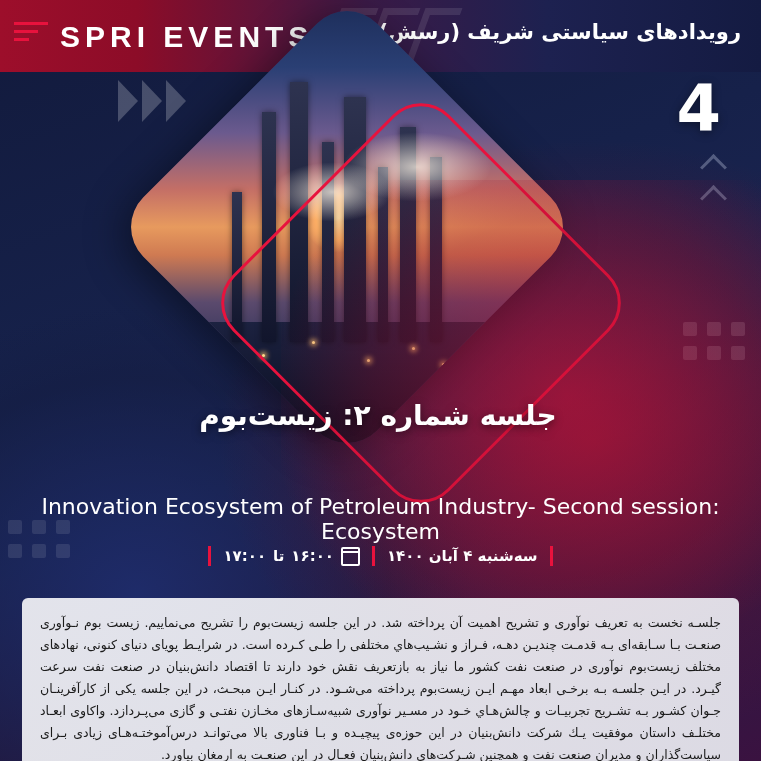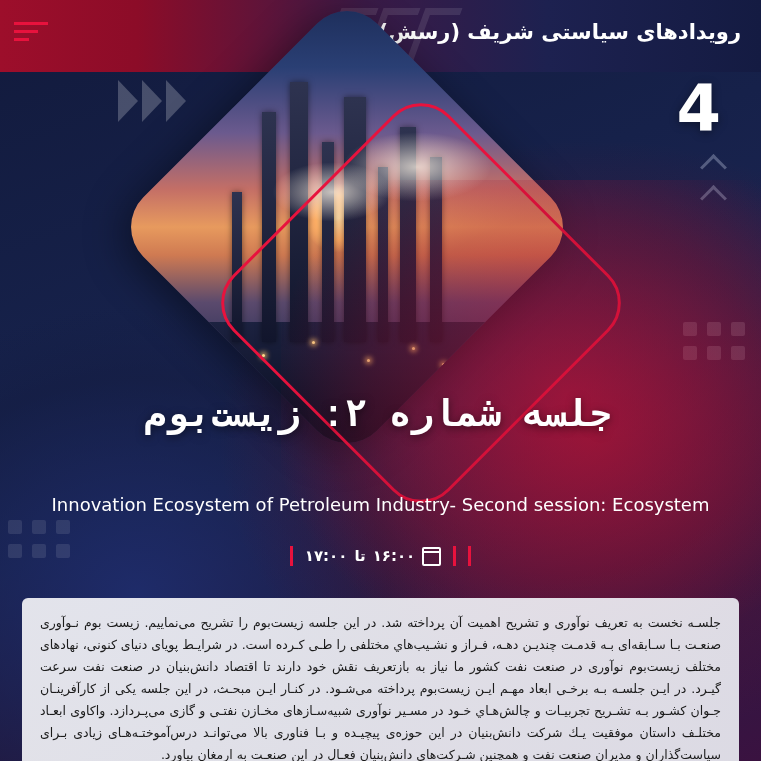--- a/index.html
+++ b/index.html
@@ -210,29 +210,29 @@
     position: absolute;
     top: 396px;
     right: 28px;
     width: 710px;
     text-align: center;
     color: #ffffff;
     direction: rtl;
     font-weight: bold;
     text-shadow: 0 2px 8px rgba(0,0,0,0.5);
   }
-  .headline .l1 { font-size: 37px; line-height: 40px; font-family: Liberation Mono, monospace; }
+  .headline .l1 { font-size: 28px; line-height: 40px; }
   .headline .l2 { font-size: 30px; line-height: 44px; }
   .subtitle-en {
     position: absolute;
     top: 494px;
     left: 0; width: 761px;
     text-align: center;
     color: #ffffff;
-    font-size: 18px;
+    font-size: 22px;
     font-family: "DejaVu Sans", sans-serif;
   }
 
   
   .meta-row {
     position: absolute;
     top: 546px;
     left: 0; width: 761px;
     display: flex;
     justify-content: center;
@@ -288,20 +288,21 @@
 
   <div class="topbar">
     <div class="chev" style="left:330px;"></div>
     <div class="chev" style="left:372px;"></div>
     <div class="chev" style="left:414px;"></div>
     <div class="brand-bars">
         <i></i>
         <i></i>
         <i></i>
       </div>
+    <div class="brand">SPRI EVENTS</div>
     <div class="fa-title">رویدادهای سیاستی شریف (رسش)</div>
   </div>
 
   <div class="arrowset">
     <span></span>
       <span></span>
       <span></span>
   </div>
 
   <div class="big-number">4</div>
@@ -352,20 +353,23 @@
   <div class="diamond-outline"></div>
   <div class="red-wash"></div>
 
   <div class="headline">
     <div class="l1">جلسه شماره ۲: زیست‌بوم</div>
   </div>
   <div class="subtitle-en">Innovation Ecosystem of Petroleum Industry- Second session: Ecosystem</div>
 
   <div class="meta-row">
     <span class="meta-sep"></span>
+    <span class="meta-item">
+      <span>سه‌شنبه ۴ آبان ۱۴۰۰</span>
+    </span>
     <span class="meta-sep"></span>
     <span class="meta-item">
       <span class="cal-icon"></span>
       <span>۱۶:۰۰</span>
       <span>تا</span>
       <span>۱۷:۰۰</span>
     </span>
     <span class="meta-sep"></span>
   </div>
 

